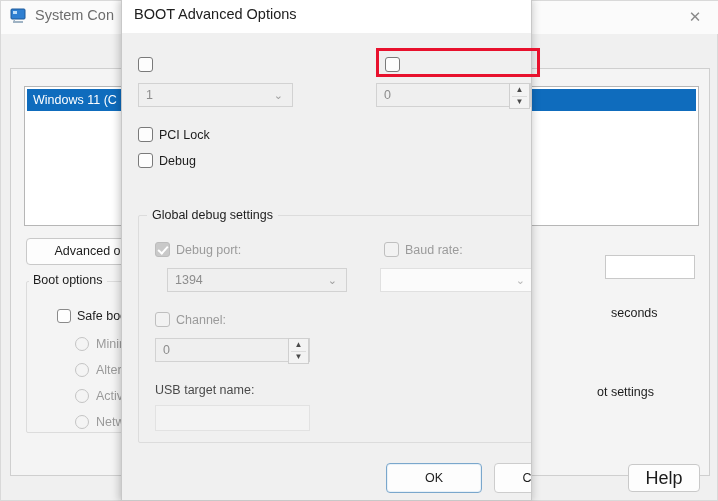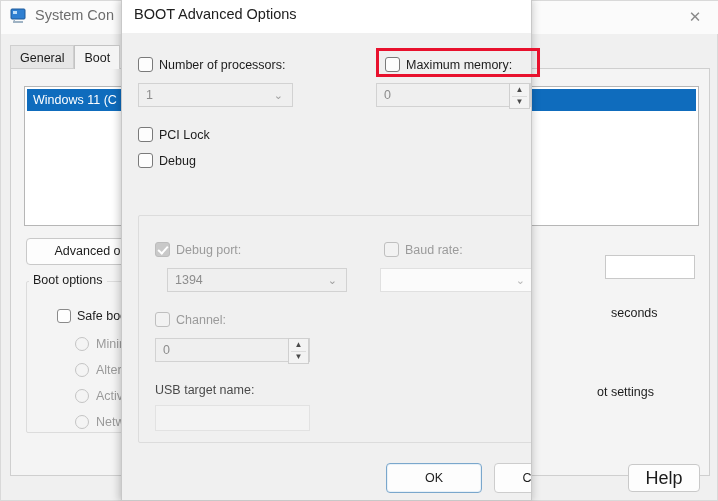--- a/index.html
+++ b/index.html
@@ -404,23 +404,20 @@
   <div class="bg-titlebar">
     <svg class="bg-title-icon" viewBox="0 0 18 16">
       <rect x="1" y="1" width="14" height="10" rx="1" fill="#2f7fd1" stroke="#1e5a9a"></rect>
       <rect x="3" y="3" width="4" height="3" fill="#bcdcf7"></rect>
       <path d="M5 11 L5 13 L13 13 L13 15 L3 15 L3 13" fill="#9fb3c4"></path>
     </svg>
     <div class="bg-title-text">System Con</div>
     <div class="bg-close">✕</div>
   </div>
 
-  <div class="bg-tabstrip">
-    <div class="bg-tab">General</div><div class="bg-tab active">Boot</div>
-  </div>
 
   <div class="bg-panel">
     <div class="bg-listbox">
       <div class="bg-listitem">Windows 11 (C</div>
     </div>
 
     <div class="bg-advanced-btn">
       <span>Advanced op</span>
     </div>
 
@@ -455,47 +452,48 @@
 <div class="dlg">
 
   <div class="dlg-titlebar">
     <div class="dlg-title">BOOT Advanced Options</div>
     <div class="dlg-close">✕</div>
   </div>
 
   <div class="dlg-body">
 
     <div class="chk-row" style="left:16px; top:24px;">
-      <span class="chk-box"></span><span>Number of processors:</span>
+      <span class="chk-box"></span>
     </div>
     <div class="combo" style="left:16px; top:50px; width:155px; height:24px;">
       <span>1</span>
       <span class="chev">⌄</span>
     </div>
 
     <div class="chk-row" style="left:263px; top:24px;">
-      <span class="chk-box"></span><span>Maximum memory:</span>
+      <span class="chk-box"></span>
     </div>
     <div class="spin" style="left:254px; top:50px; width:155px; height:24px;">
       <span>0</span>
       <span class="spin-btns">
         <span class="up">▲</span>
         <span class="sep"></span>
         <span class="dn">▼</span>
       </span>
     </div>
 
     <div class="chk-row" style="left:16px; top:94px;">
       <span class="chk-box"></span><span>PCI Lock</span>
     </div>
     <div class="chk-row" style="left:16px; top:120px;">
       <span class="chk-box"></span><span>Debug</span>
     </div>
 
     <div class="dbg-group"></div>
+    <div class="dbg-group-title">Global debug settings</div>
 
     <div class="chk-row" style="left:33px; top:209px;">
       <span class="chk-box checked-disabled"></span><span class="lbl-disabled">Debug port:</span>
     </div>
     <div class="combo" style="left:33px; top:235px; width:180px; height:24px;margin-left:12px;">
       <span>1394</span>
       <span class="chev">⌄</span>
     </div>
 
     <div class="chk-row" style="left:262px; top:209px;">

